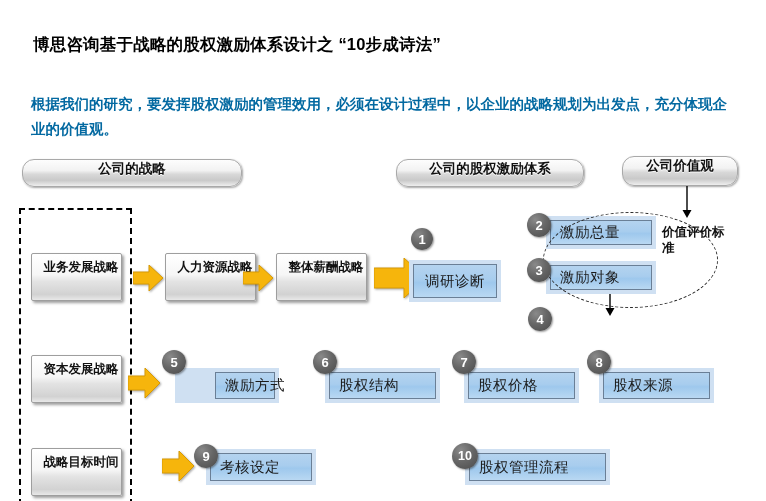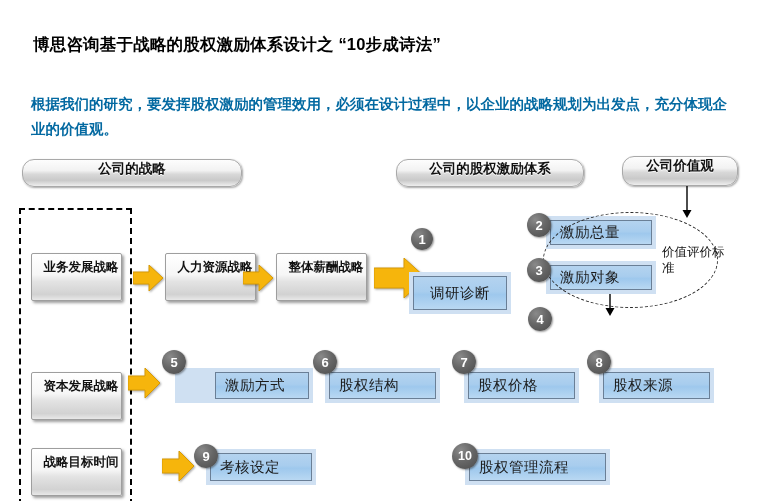--- a/index.html
+++ b/index.html
@@ -120,21 +120,21 @@
   <div class="pill" style="left:622px;top:136px;width:114px;height:28px;">
     <span>公司价值观</span>
   </div>
 
   <div class="dashbox" style="left:19px;top:188px;width:113px;height:307px;"></div>
 
   <div class="greybox" style="left:31px;top:233px;width:91px;height:48px;">
     <span>业务发展</span>
     <span>战略</span>
   </div>
-  <div class="greybox" style="left:31px;top:352px;width:91px;height:48px;">
+  <div class="greybox" style="left:31px;top:335px;width:91px;height:48px;">
     <span>资本发展</span>
     <span>战略</span>
   </div>
   <div class="greybox" style="left:31px;top:428px;width:91px;height:48px;">
     <span>战略目标</span>
     <span>时间</span>
   </div>
 
   <div class="greybox" style="left:165px;top:233px;width:91px;height:48px;">
     <span>人力资源</span>
@@ -155,50 +155,50 @@
     <polygon points="0,10 30,10 30,0 52,20 30,40 30,30 0,30" fill="#f6b50c" stroke="#d79a06" stroke-width="1"></polygon>
   </svg>
   <svg class="arrow" style="left:128px;top:348px;" width="32" height="30" viewBox="0 0 32 30">
     <polygon points="0,8 17,8 17,0 32,15 17,30 17,22 0,22" fill="#f6b50c" stroke="#d79a06" stroke-width="1"></polygon>
   </svg>
   <svg class="arrow" style="left:162px;top:431px;" width="32" height="30" viewBox="0 0 32 30">
     <polygon points="0,8 17,8 17,0 32,15 17,30 17,22 0,22" fill="#f6b50c" stroke="#d79a06" stroke-width="1"></polygon>
   </svg>
 
   <div class="ellipse" style="left:543px;top:192px;width:175px;height:96px;"></div>
-  <div class="elabel" style="left:662px;top:224px;">价值评价标准</div>
+  <div class="elabel" style="left:662px;top:204px;font-weight:bold;">价值评价标准</div>
 
   <svg class="vec" style="left:680px;top:166px;" width="14" height="32">
     <line x1="7" y1="0" x2="7" y2="25" stroke="#000" stroke-width="1.4"></line>
     <polygon points="2.5,24 11.5,24 7,32" fill="#000"></polygon>
   </svg>
   <svg class="vec" style="left:603px;top:262px;" width="14" height="34">
     <line x1="7" y1="0" x2="7" y2="27" stroke="#000" stroke-width="1.4"></line>
     <polygon points="2.5,26 11.5,26 7,34" fill="#000"></polygon>
   </svg>
 
   <div class="badge" style="left:411px;top:208px;width:22px;height:22px;font-size:13px;">1</div>
-  <div class="bluewrap" style="left:409px;top:252px;width:102px;height:42px;text-align:center;">
+  <div class="bluewrap" style="left:409px;top:240px;width:92px;height:42px;text-align:center;">
     <div class="bluebox center">调研诊断</div>
   </div>
 
   <div class="badge" style="left:527px;top:193px;width:24px;height:24px;font-size:13px;">2</div>
   <div class="bluewrap" style="left:546px;top:196px;width:110px;height:33px;">
     <div class="bluebox">激励总量</div>
   </div>
 
   <div class="badge" style="left:527px;top:238px;width:24px;height:24px;font-size:13px;">3</div>
   <div class="bluewrap" style="left:546px;top:241px;width:110px;height:33px;">
     <div class="bluebox">激励对象</div>
   </div>
 
   <div class="badge" style="left:528px;top:287px;width:24px;height:24px;font-size:13px;">4</div>
 
   <div class="badge" style="left:162px;top:330px;width:24px;height:24px;font-size:13px;">5</div>
-  <div class="bluewrap" style="left:175px;top:348px;width:138px;height:35px;padding-left:40px;">
+  <div class="bluewrap" style="left:175px;top:348px;width:104px;height:35px;padding-left:40px;">
     <div class="bluebox">激励方式</div>
   </div>
 
   <div class="badge" style="left:313px;top:330px;width:24px;height:24px;font-size:13px;">6</div>
   <div class="bluewrap" style="left:325px;top:348px;width:115px;height:35px;">
     <div class="bluebox">股权结构</div>
   </div>
 
   <div class="badge" style="left:452px;top:330px;width:24px;height:24px;font-size:13px;">7</div>
   <div class="bluewrap" style="left:464px;top:348px;width:115px;height:35px;">

